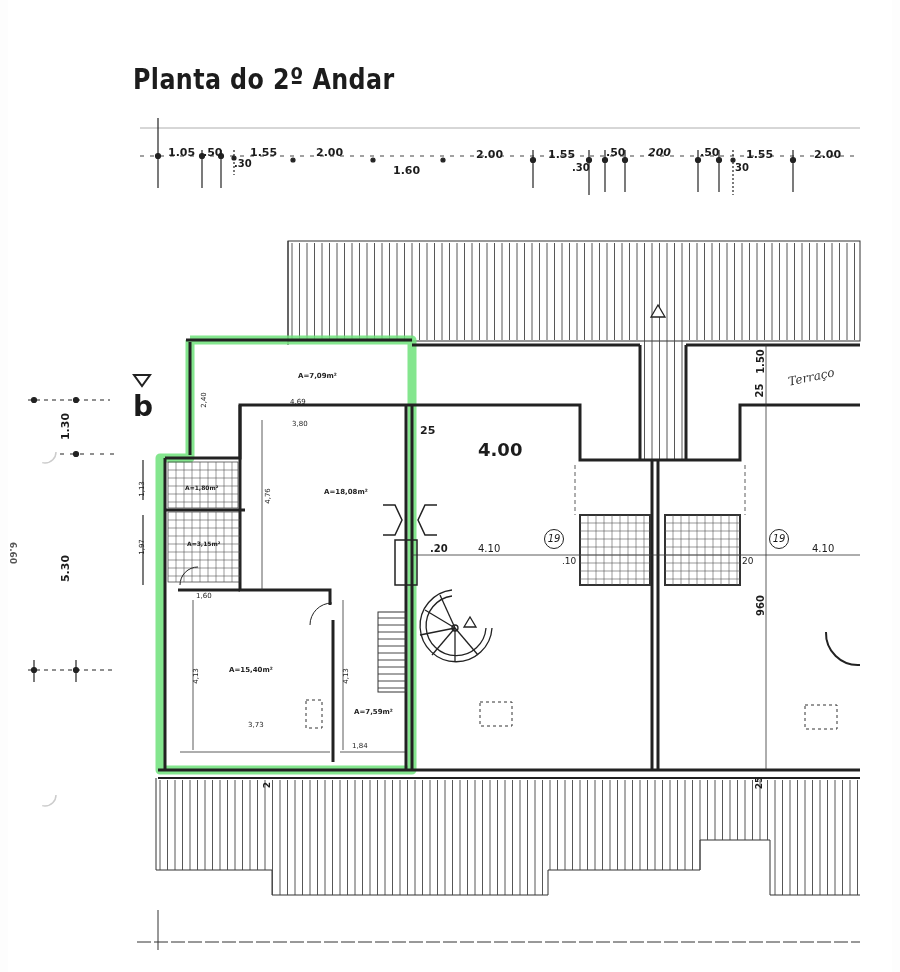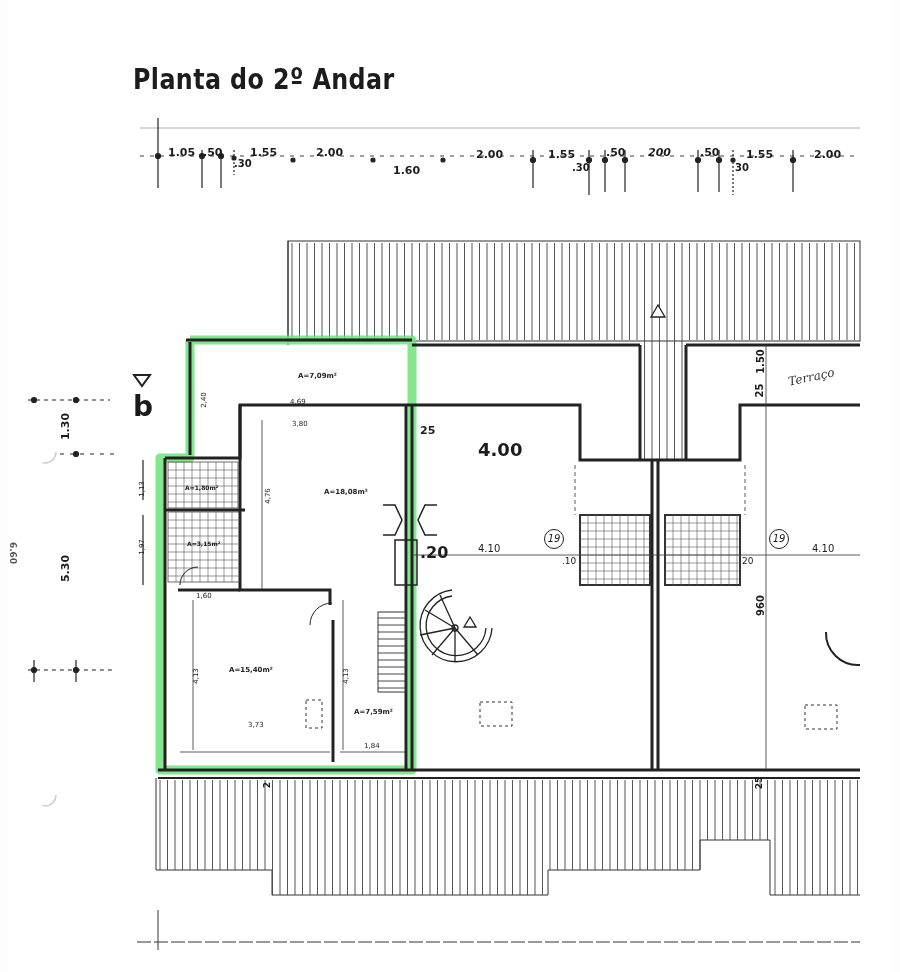--- a/index.html
+++ b/index.html
@@ -460,25 +460,25 @@
 <div class="area" style="left:185px;top:484px;font-size:6px;">A=1,80m²</div>
 <div class="area" style="left:187px;top:540px;font-size:6px;">A=3,15m²</div>
 
 <div class="dimsmall" style="left:196px;top:592px;">1,60</div>
 <div class="area" style="left:229px;top:666px;">A=15,40m²</div>
 <div class="dimsmall vert" style="left:188px;top:672px;">4,13</div>
 <div class="dimsmall" style="left:248px;top:721px;">3,73</div>
 
 <div class="area" style="left:354px;top:708px;">A=7,59m²</div>
 <div class="dimsmall vert" style="left:338px;top:672px;">4,13</div>
-<div class="dimsmall" style="left:364px;top:742px;text-align:right;">1,84</div>
+<div class="dimsmall" style="left:352px;top:742px;text-align:right;">1,84</div>
 
 <div class="dim" style="left:420px;top:424px;">25</div>
 <div class="dim" style="left:478px;top:439px;font-size:18px;">4.00</div>
-<div class="dim" style="left:420px;top:543px;font-size:16px;text-align:right;">.20</div>
+<div class="dim" style="left:430px;top:543px;font-size:10px;text-align:right;">.20</div>
 <div class="dim" style="left:478px;top:543px;font-size:10px;font-weight:normal;">4.10</div>
 <div class="circ" style="left:544px;top:529px;">19</div>
 <div class="dim" style="left:562px;top:556px;font-size:9px;font-weight:normal;">.10</div>
 <div class="dim" style="left:742px;top:556px;font-size:9px;font-weight:normal;">20</div>
 <div class="circ" style="left:769px;top:529px;">19</div>
 <div class="dim" style="left:812px;top:543px;font-size:10px;font-weight:normal;">4.10</div>
 <div class="dim vert" style="left:748px;top:356px;font-size:10px;">1.50</div>
 <div class="dim vert" style="left:753px;top:385px;font-size:10px;">25</div>
 <div class="dim vert" style="left:750px;top:600px;font-size:10px;">960</div>
 <div class="dim vert" style="left:753px;top:778px;font-size:9px;">25</div>

